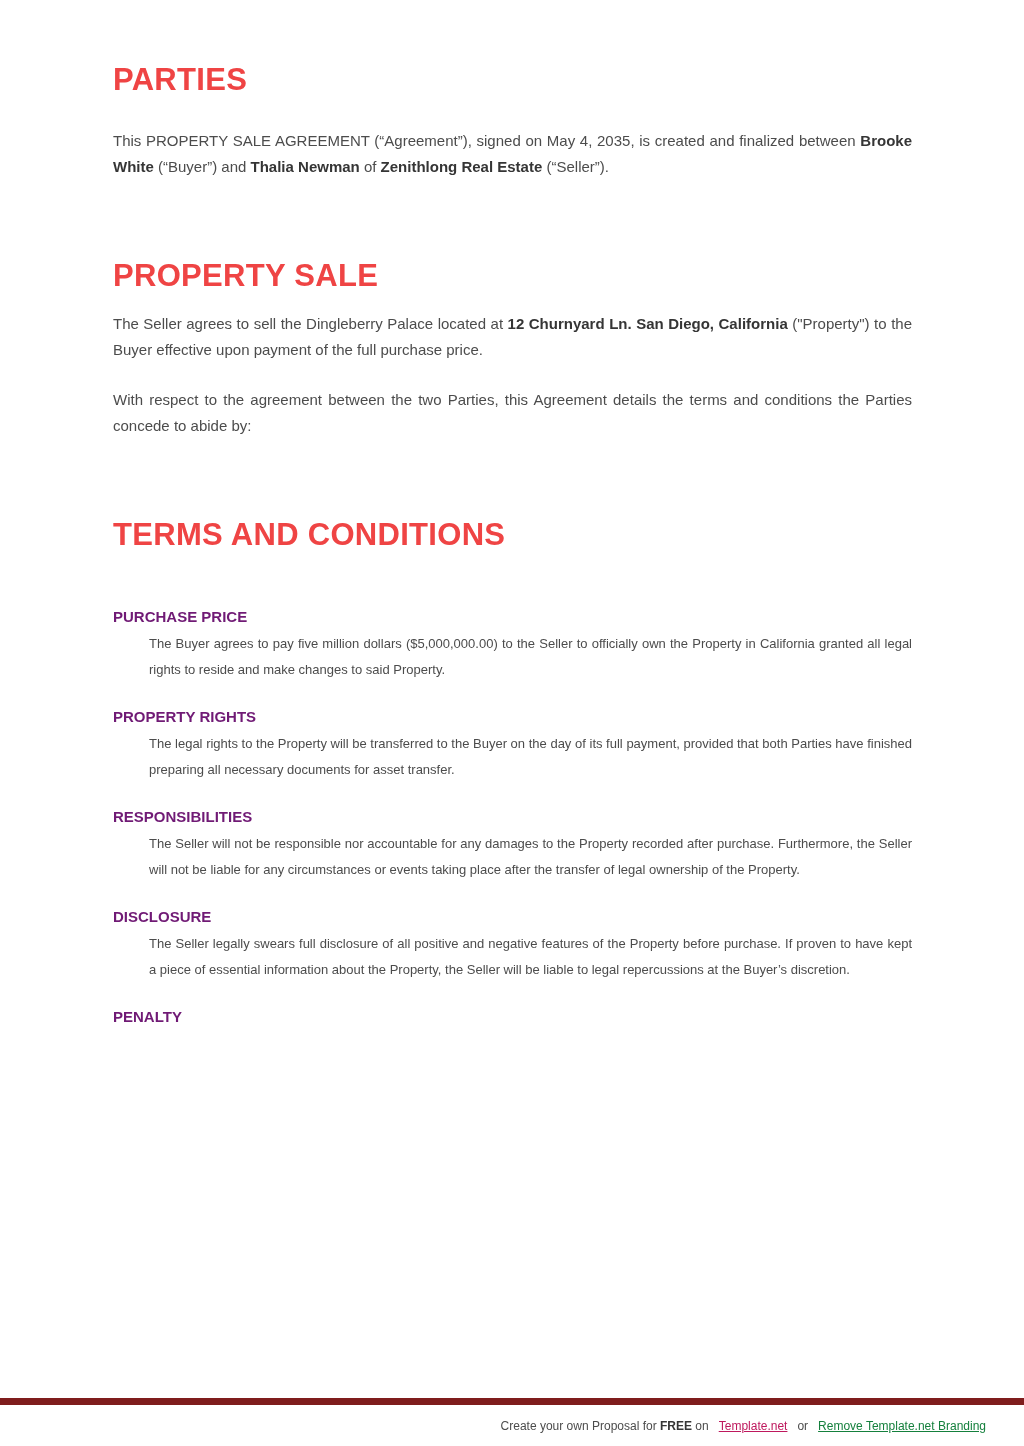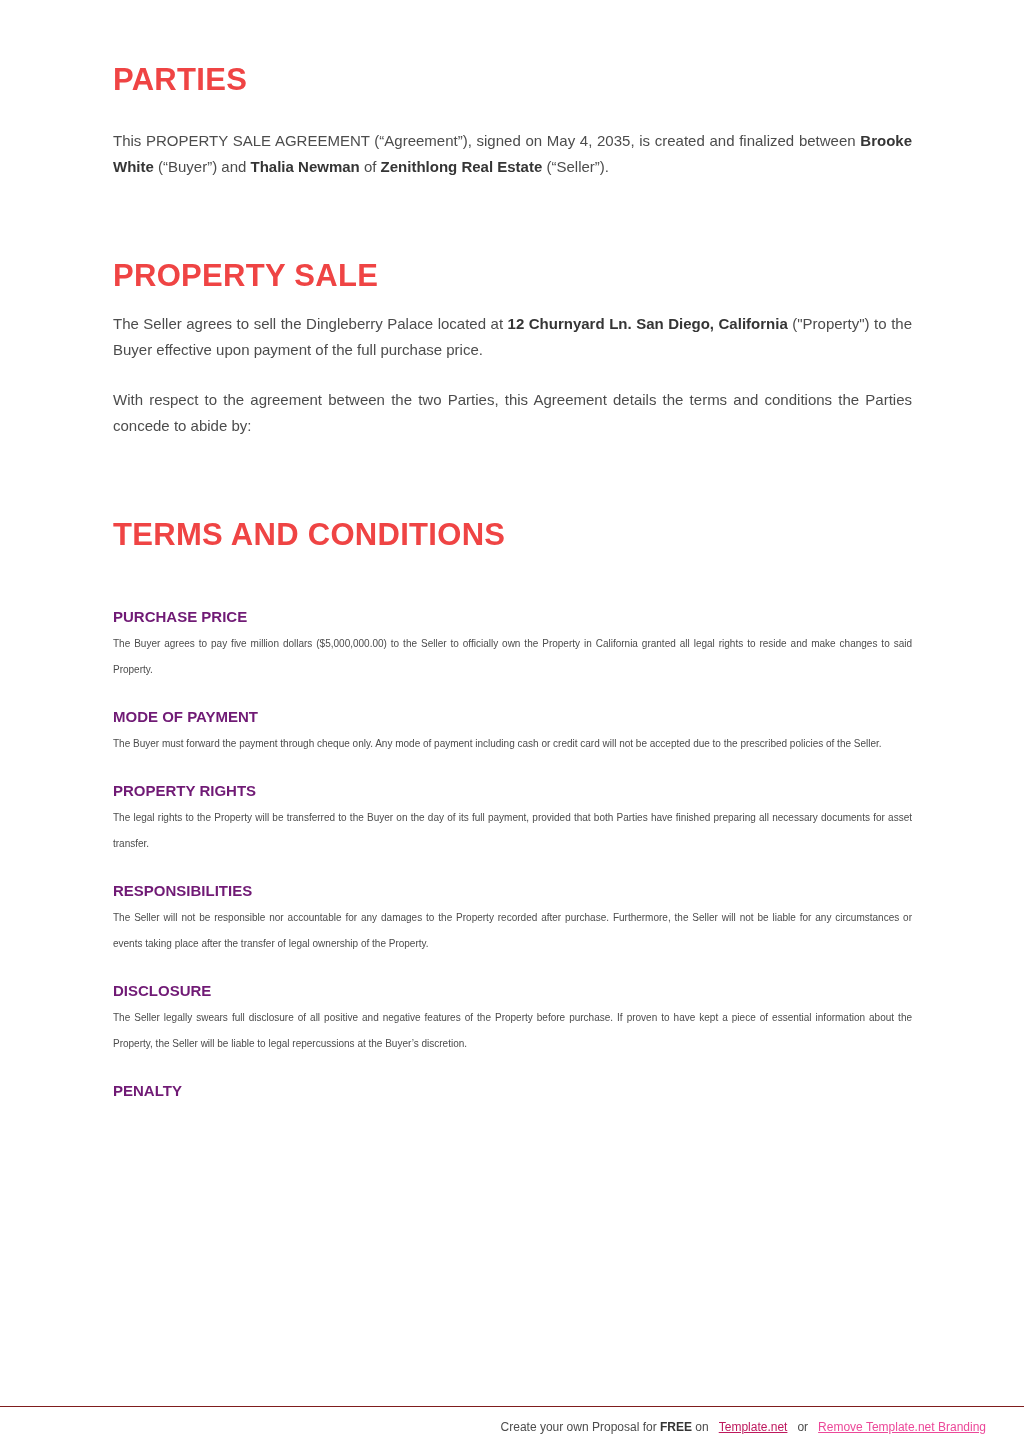--- a/index.html
+++ b/index.html
@@ -38,30 +38,31 @@
   .terms-list { margin-top: 52px; }
   .term { margin-bottom: 22px; }
   .term-heading {
     font-size: 15px;
     line-height: 24px;
     font-weight: 700;
     color: #701a75;
     margin-bottom: 2px;
   }
   .term-body {
-    font-size: 10px;
+    font-size: 13px;
     line-height: 26px;
     text-align: justify;
     color: #4c4c4c;
+    margin-left: 36px;
   }
   .footer {
     position: absolute;
     left: 0; right: 0; bottom: 0;
-    height: 40px;
-    border-top: 1px solid #7f1d1d;
+    height: 48px;
+    border-top: 7px solid #7f1d1d;
     display: flex;
     justify-content: flex-end;
     align-items: center;
     padding-right: 38px;
     font-size: 12px;
     color: #4c4c4c;
     background: #ffffff;
   }
   .footer .seg { white-space: pre; }
   .footer a { text-decoration: underline; cursor: pointer; }
@@ -83,24 +84,20 @@
   <p class="para mt-para2"><span>With respect to the agreement between the two Parties, this Agreement details the terms and conditions the Parties concede to abide by:</span></p>
 
   <h1 class="doc-heading mt-section">TERMS AND CONDITIONS</h1>
 
   <section class="terms-list" id="terms-list">
     <div class="term">
       <h3 class="term-heading">PURCHASE PRICE</h3>
       <p class="term-body">The Buyer agrees to pay five million dollars ($5,000,000.00) to the Seller to officially own the Property in California granted all legal rights to reside and make changes to said Property.</p>
     </div>
 
-    <div class="term">
-      <h3 class="term-heading">MODE OF PAYMENT</h3>
-      <p class="term-body">The Buyer must forward the payment through cheque only. Any mode of payment including cash or credit card will not be accepted due to the prescribed policies of the Seller.</p>
-    </div>
 
     <div class="term">
       <h3 class="term-heading">PROPERTY RIGHTS</h3>
       <p class="term-body">The legal rights to the Property will be transferred to the Buyer on the day of its full payment, provided that both Parties have finished preparing all necessary documents for asset transfer.</p>
     </div>
 
     <div class="term">
       <h3 class="term-heading">RESPONSIBILITIES</h3>
       <p class="term-body">The Seller will not be responsible nor accountable for any damages to the Property recorded after purchase. Furthermore, the Seller will not be liable for any circumstances or events taking place after the transfer of legal ownership of the Property.</p>
     </div>
@@ -118,16 +115,16 @@
 
   <footer class="footer">
     <span class="seg">Create your own Proposal for </span>
       <span class="seg b">FREE</span>
       <span class="seg"> on</span>
     <span class="gap"></span>
     <a id="link-blue" style="color: #be185d;">Template.net</a>
     <span class="gap"></span>
     <span class="seg">or</span>
     <span class="gap"></span>
-    <a id="link-orange" style="color: #ec4899;">Remove Template.net Branding</a>
+    <a id="link-orange" style="color: #15803d;">Remove Template.net Branding</a>
   </footer>
 
 </div>
 
 </body></html>

